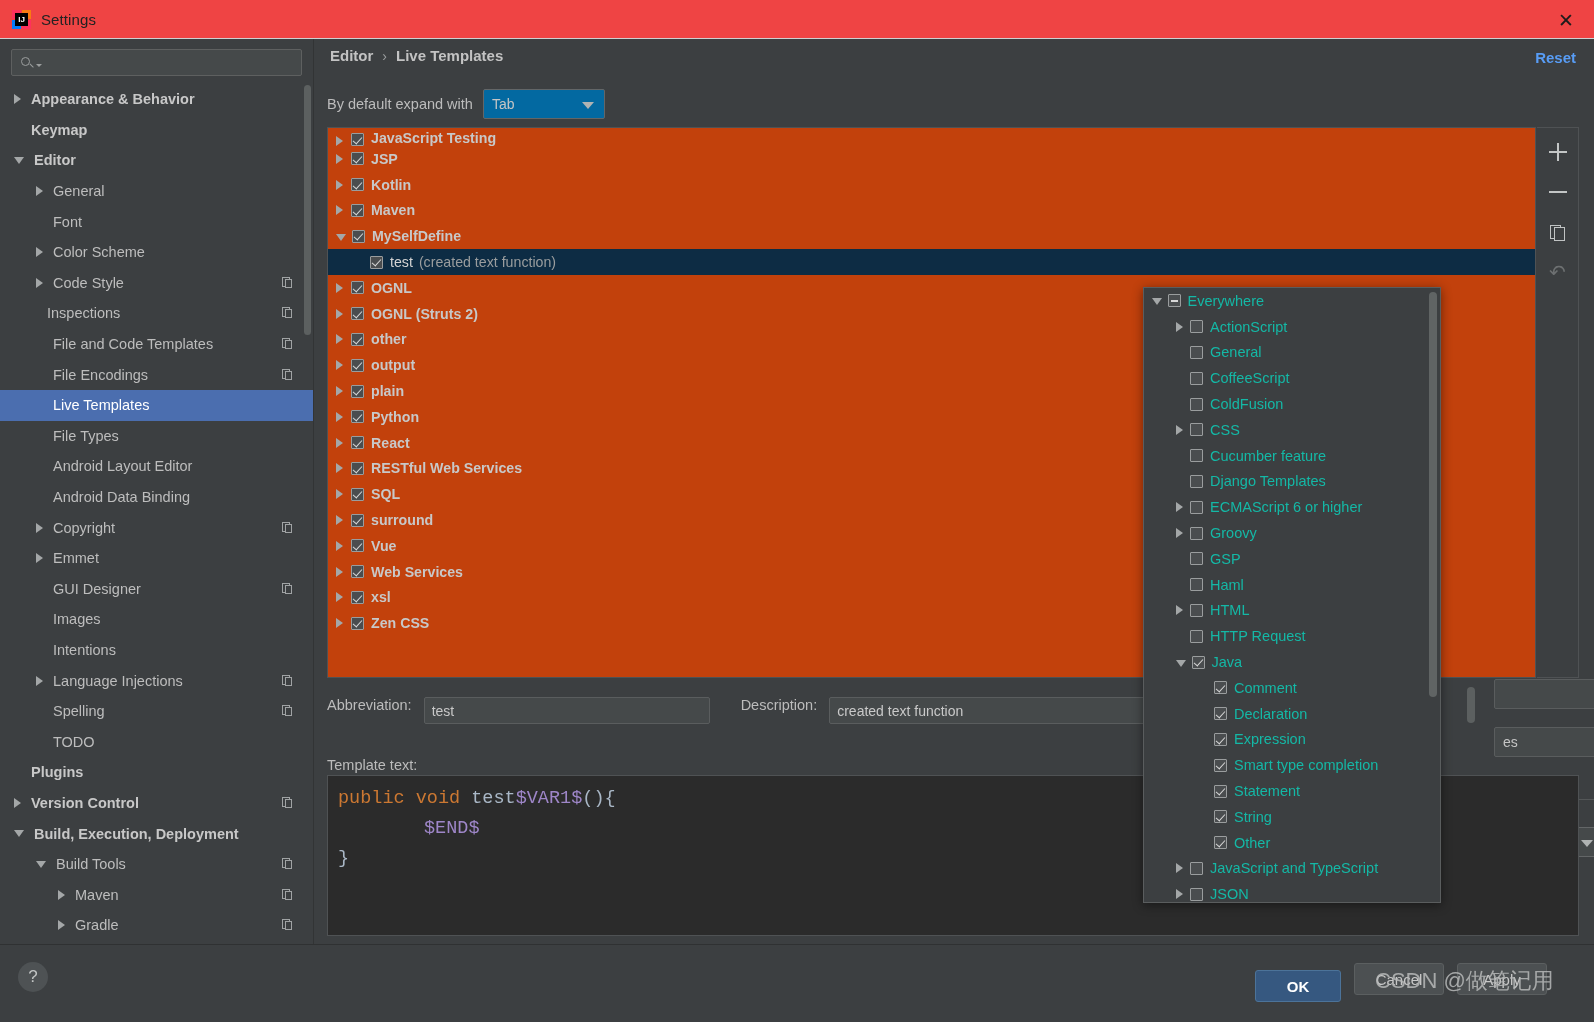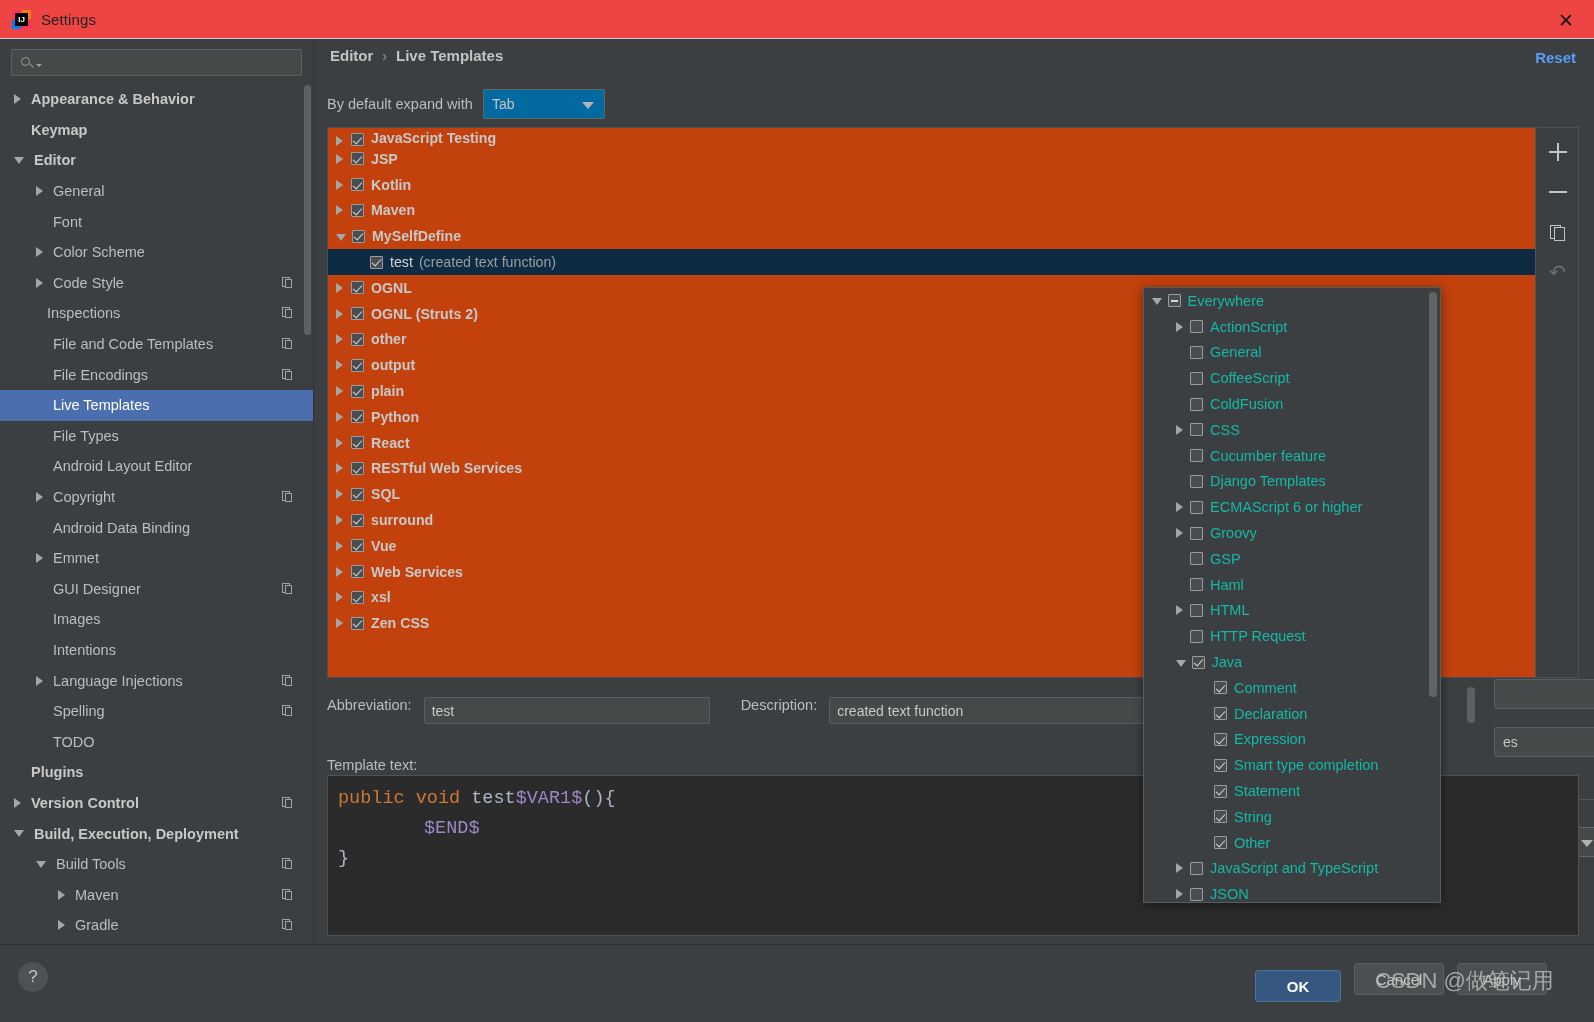--- a/index.html
+++ b/index.html
@@ -389,30 +389,30 @@
         </div>
         <div class="trow">
           <span class="arrow hidden" style="margin-left: 36px;"></span>
           <span style="margin-left: 10px;">File Types</span>
         </div>
         <div class="trow">
           <span class="arrow hidden" style="margin-left: 36px;"></span>
           <span style="margin-left: 10px;">Android Layout Editor</span>
         </div>
         <div class="trow">
+          <span class="arrow hidden" style="margin-left: 36px;"></span>
+          <span style="margin-left: 10px;">Android Data Binding</span>
+        </div>
+        <div class="trow">
           <span class="arrow" style="margin-left: 36px;"></span>
           <span style="margin-left: 10px;">Copyright</span>
           <span class="copy-badge">
             <span class="b1"></span>
             <span class="b2"></span>
           </span>
-        </div>
-        <div class="trow">
-          <span class="arrow hidden" style="margin-left: 36px;"></span>
-          <span style="margin-left: 10px;">Android Data Binding</span>
         </div>
         <div class="trow">
           <span class="arrow" style="margin-left: 36px;"></span>
           <span style="margin-left: 10px;">Emmet</span>
         </div>
         <div class="trow">
           <span class="arrow hidden" style="margin-left: 36px;"></span>
           <span style="margin-left: 10px;">GUI Designer</span>
           <span class="copy-badge">
             <span class="b1"></span>

